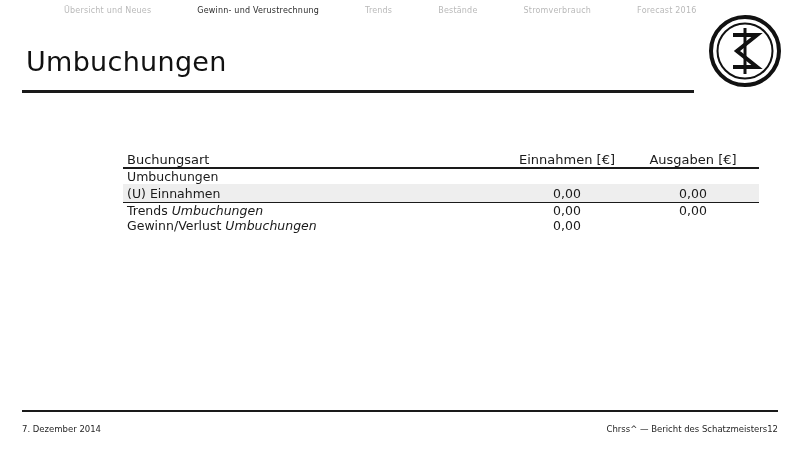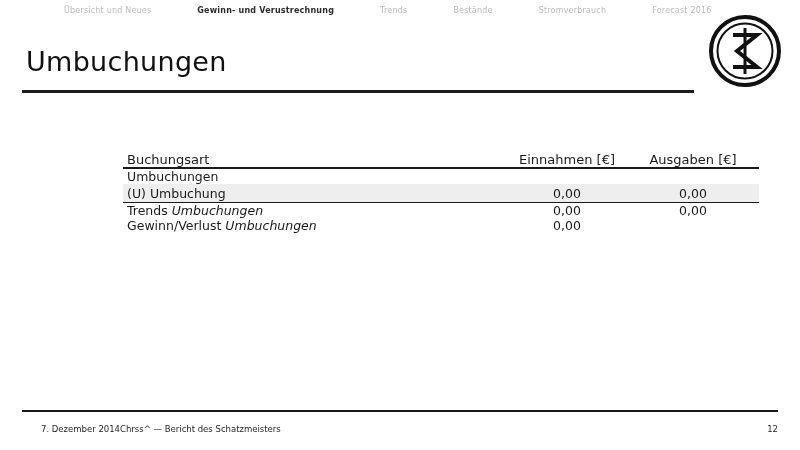--- a/index.html
+++ b/index.html
@@ -28,21 +28,21 @@
     font-size: 8px;
     letter-spacing: 0.2px;
   }
   .topnav .nav-item {
     color: #b9b9b9;
     white-space: nowrap;
     padding: 2px 0;
   }
   .topnav .nav-item.active {
     color: #2b2b2b;
-    font-weight: bold;
+    font-weight: normal;
   }
   .nav-sp-0 { margin-left: 8px; }
   .nav-sp { margin-left: 46px; }
 
   
   .logo {
     position: absolute;
     top: 14px;
     right: 18px;
     width: 74px;
@@ -159,24 +159,24 @@
   .footer {
     position: absolute;
     bottom: 16px;
     left: 22px;
     width: 756px;
     display: flex;
     align-items: center;
     font-size: 8.5px;
     color: #262626;
   }
-  .footer .f-left { flex: 0 0 auto; margin-left: 19px; }
+  .footer .f-left { flex: 0 0 auto; }
   .footer .f-center {
     flex: 1 1 auto;
-    text-align: left;
+    text-align: right;
   }
   .footer .f-right { flex: 0 0 auto; }
 </style>
 </head>
 <body>
 
 <div class="topnav">
   <span class="nav-item nav-sp-0">Übersicht und Neues</span>
   <span class="nav-item active nav-sp">Gewinn- und Verustrechnung</span>
   <span class="nav-item nav-sp">Trends</span>
@@ -209,21 +209,21 @@
         <td colspan="3">
             <div class="rule"></div>
           </td>
       </tr>
       <tr class="row-group">
         <td class="c-name">Umbuchungen</td>
         <td class="c-num"></td>
         <td class="c-num"></td>
       </tr>
       <tr class="row-item shaded">
-        <td class="c-name">(U) Umbuchung</td>
+        <td class="c-name">(U) Einnahmen</td>
         <td class="c-num">0,00</td>
         <td class="c-num">0,00</td>
       </tr>
       <tr class="rule-row">
         <td colspan="3">
             <div class="rule-thin"></div>
           </td>
       </tr>
       <tr class="row-sum">
         <td class="c-name"><span>Trends </span><span class="it">Umbuchungen</span></td>

